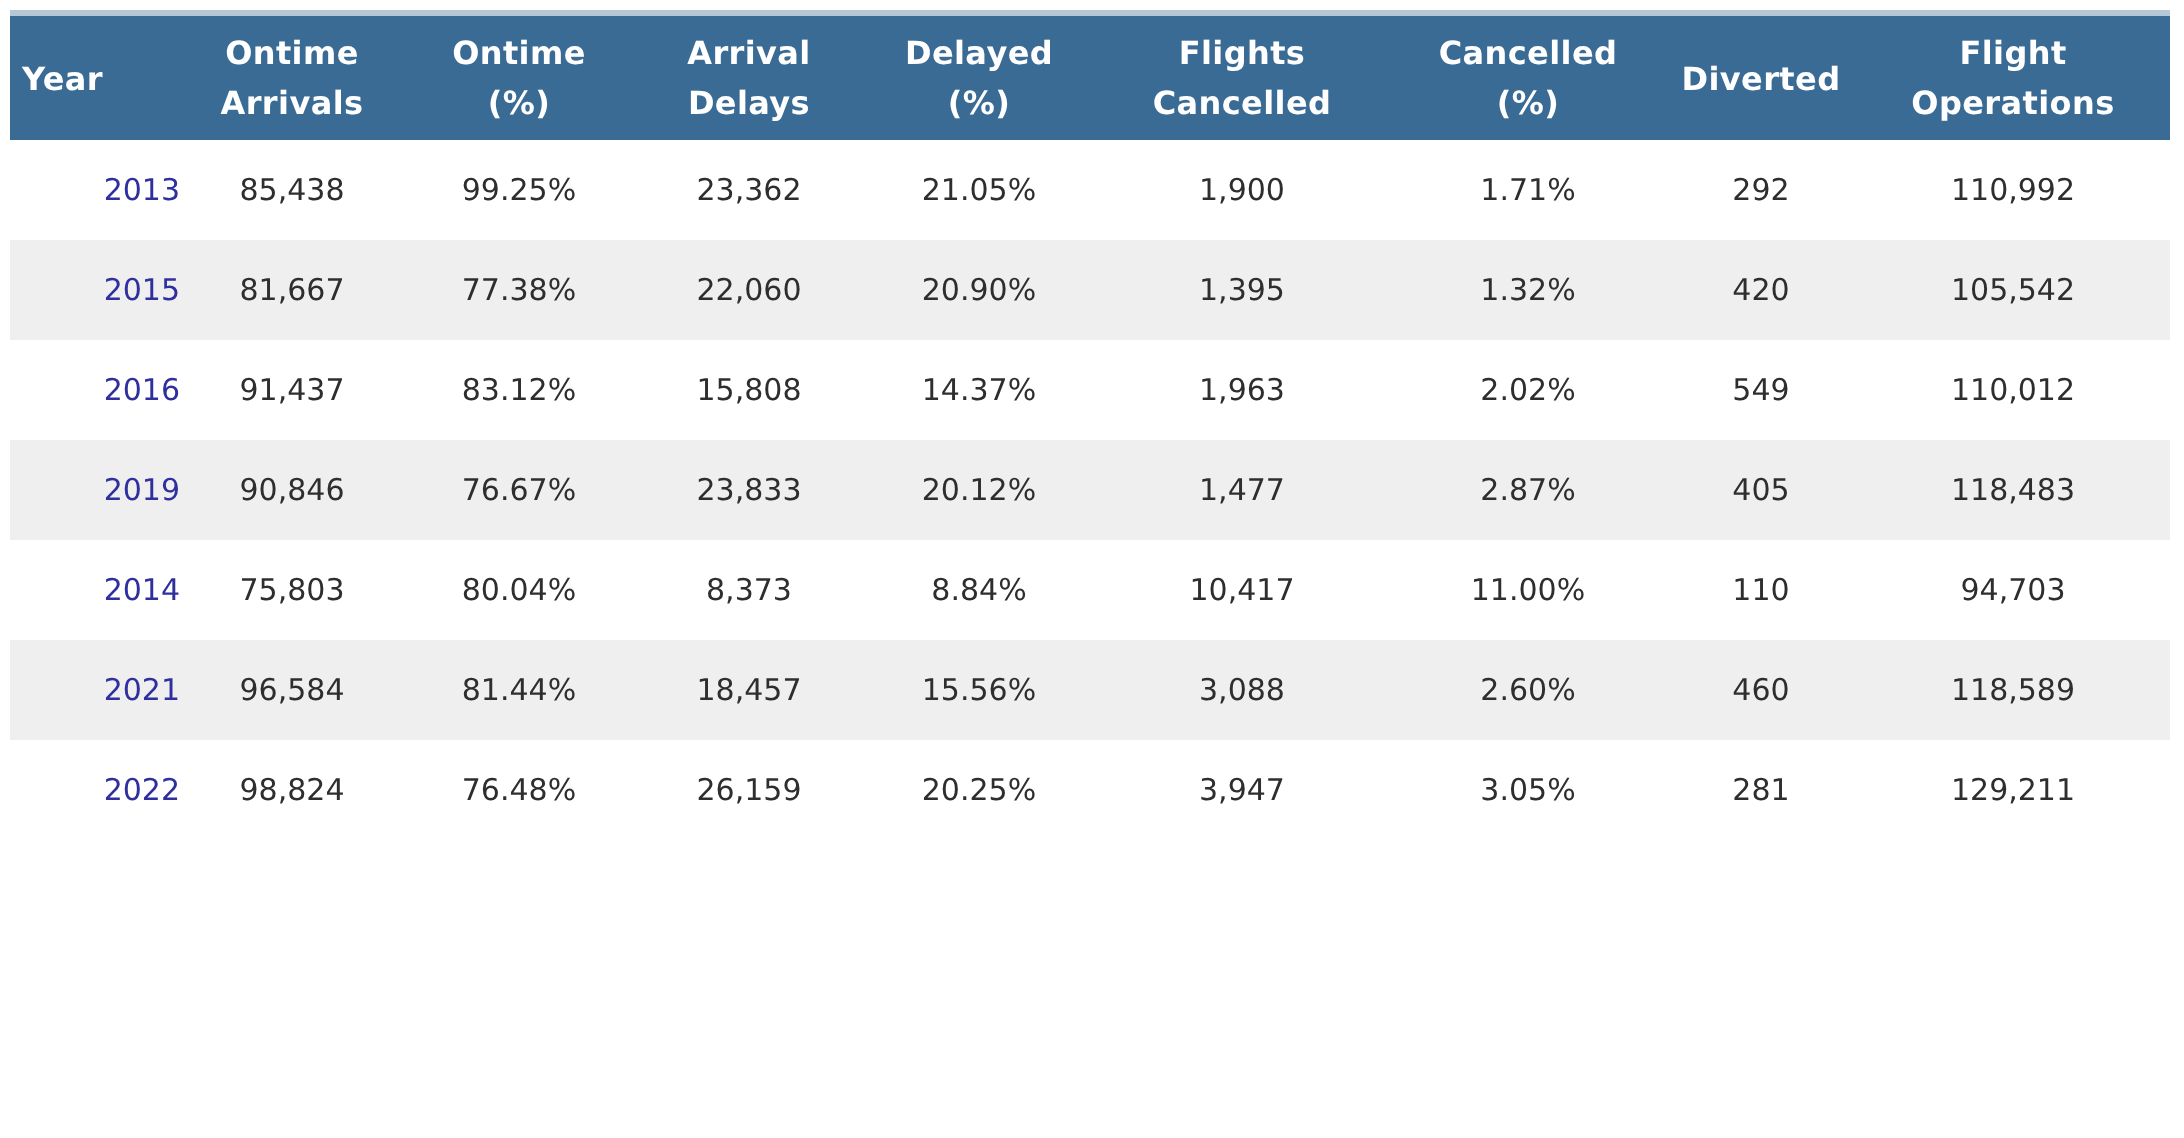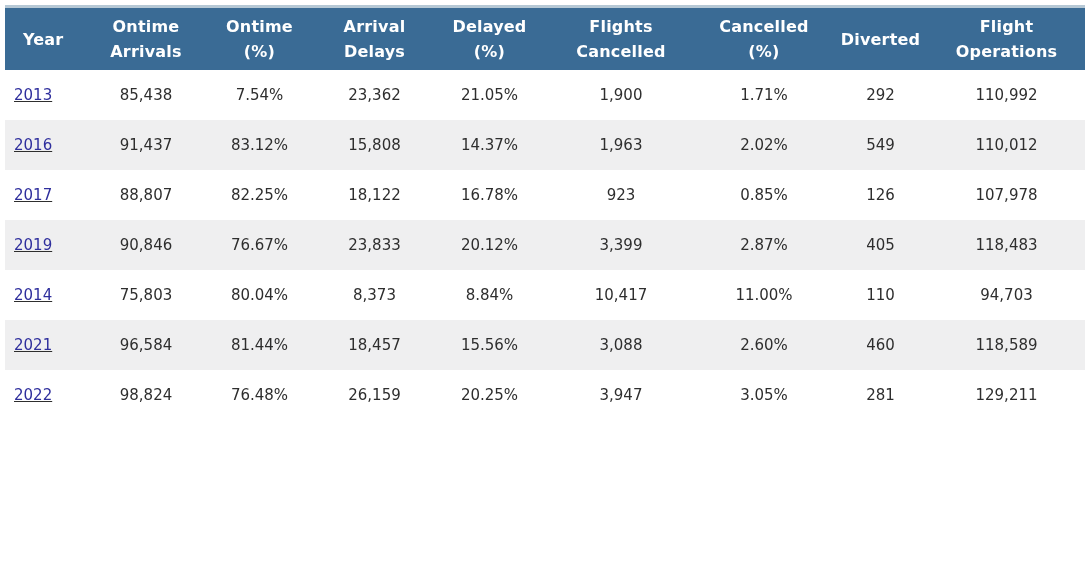--- a/index.html
+++ b/index.html
@@ -31,37 +31,36 @@
     line-height: 25px;
     letter-spacing: 0.2px;
     white-space: pre-line;
     height: 62px;
     vertical-align: middle;
     text-align: center;
     padding: 0;
   }
   thead th.year-col {
     text-align: left;
-    padding-left: 18px;
+    padding-left: 6px;
   }
   tbody td {
     height: 50px;
     text-align: center;
     vertical-align: middle;
     font-size: 15px;
     color: #2e2e2e;
     padding: 0;
   }
   tbody tr:nth-child(even) {
     background: #efeff0;
   }
   tbody td.year-cell {
-    text-align: left;
+    text-align: right;
     padding-left: 9px;
-    text-decoration: underline;
   }
   tbody td.year-cell span {
     color: #2f2f9d;
     cursor: pointer;
   }
   
   col.c-year              { width: 85px;  }
   col.c-ontime-arrivals   { width: 112px; }
   col.c-ontime-pct        { width: 115px; }
   col.c-arrival-delays    { width: 115px; }
@@ -104,57 +103,57 @@
 (%)</th>
           <th>Diverted</th>
           <th>Flight
 Operations</th>
         </tr>
     </thead>
     <tbody>
         <tr>
           <td class="year-cell"><span>2013</span></td>
           <td>85,438</td>
-          <td>7.54%</td>
+          <td>99.25%</td>
           <td>23,362</td>
           <td>21.05%</td>
           <td>1,900</td>
           <td>1.71%</td>
           <td>292</td>
           <td>110,992</td>
+        </tr>
+        <tr>
+          <td class="year-cell"><span>2015</span></td>
+          <td>81,667</td>
+          <td>77.38%</td>
+          <td>22,060</td>
+          <td>20.90%</td>
+          <td>1,395</td>
+          <td>1.32%</td>
+          <td>420</td>
+          <td>105,542</td>
         </tr>
         <tr>
           <td class="year-cell"><span>2016</span></td>
           <td>91,437</td>
           <td>83.12%</td>
           <td>15,808</td>
           <td>14.37%</td>
           <td>1,963</td>
           <td>2.02%</td>
           <td>549</td>
           <td>110,012</td>
         </tr>
         <tr>
-          <td class="year-cell"><span>2017</span></td>
-          <td>88,807</td>
-          <td>82.25%</td>
-          <td>18,122</td>
-          <td>16.78%</td>
-          <td>923</td>
-          <td>0.85%</td>
-          <td>126</td>
-          <td>107,978</td>
-        </tr>
-        <tr>
           <td class="year-cell"><span>2019</span></td>
           <td>90,846</td>
           <td>76.67%</td>
           <td>23,833</td>
           <td>20.12%</td>
-          <td>3,399</td>
+          <td>1,477</td>
           <td>2.87%</td>
           <td>405</td>
           <td>118,483</td>
         </tr>
         <tr>
           <td class="year-cell"><span>2014</span></td>
           <td>75,803</td>
           <td>80.04%</td>
           <td>8,373</td>
           <td>8.84%</td>

